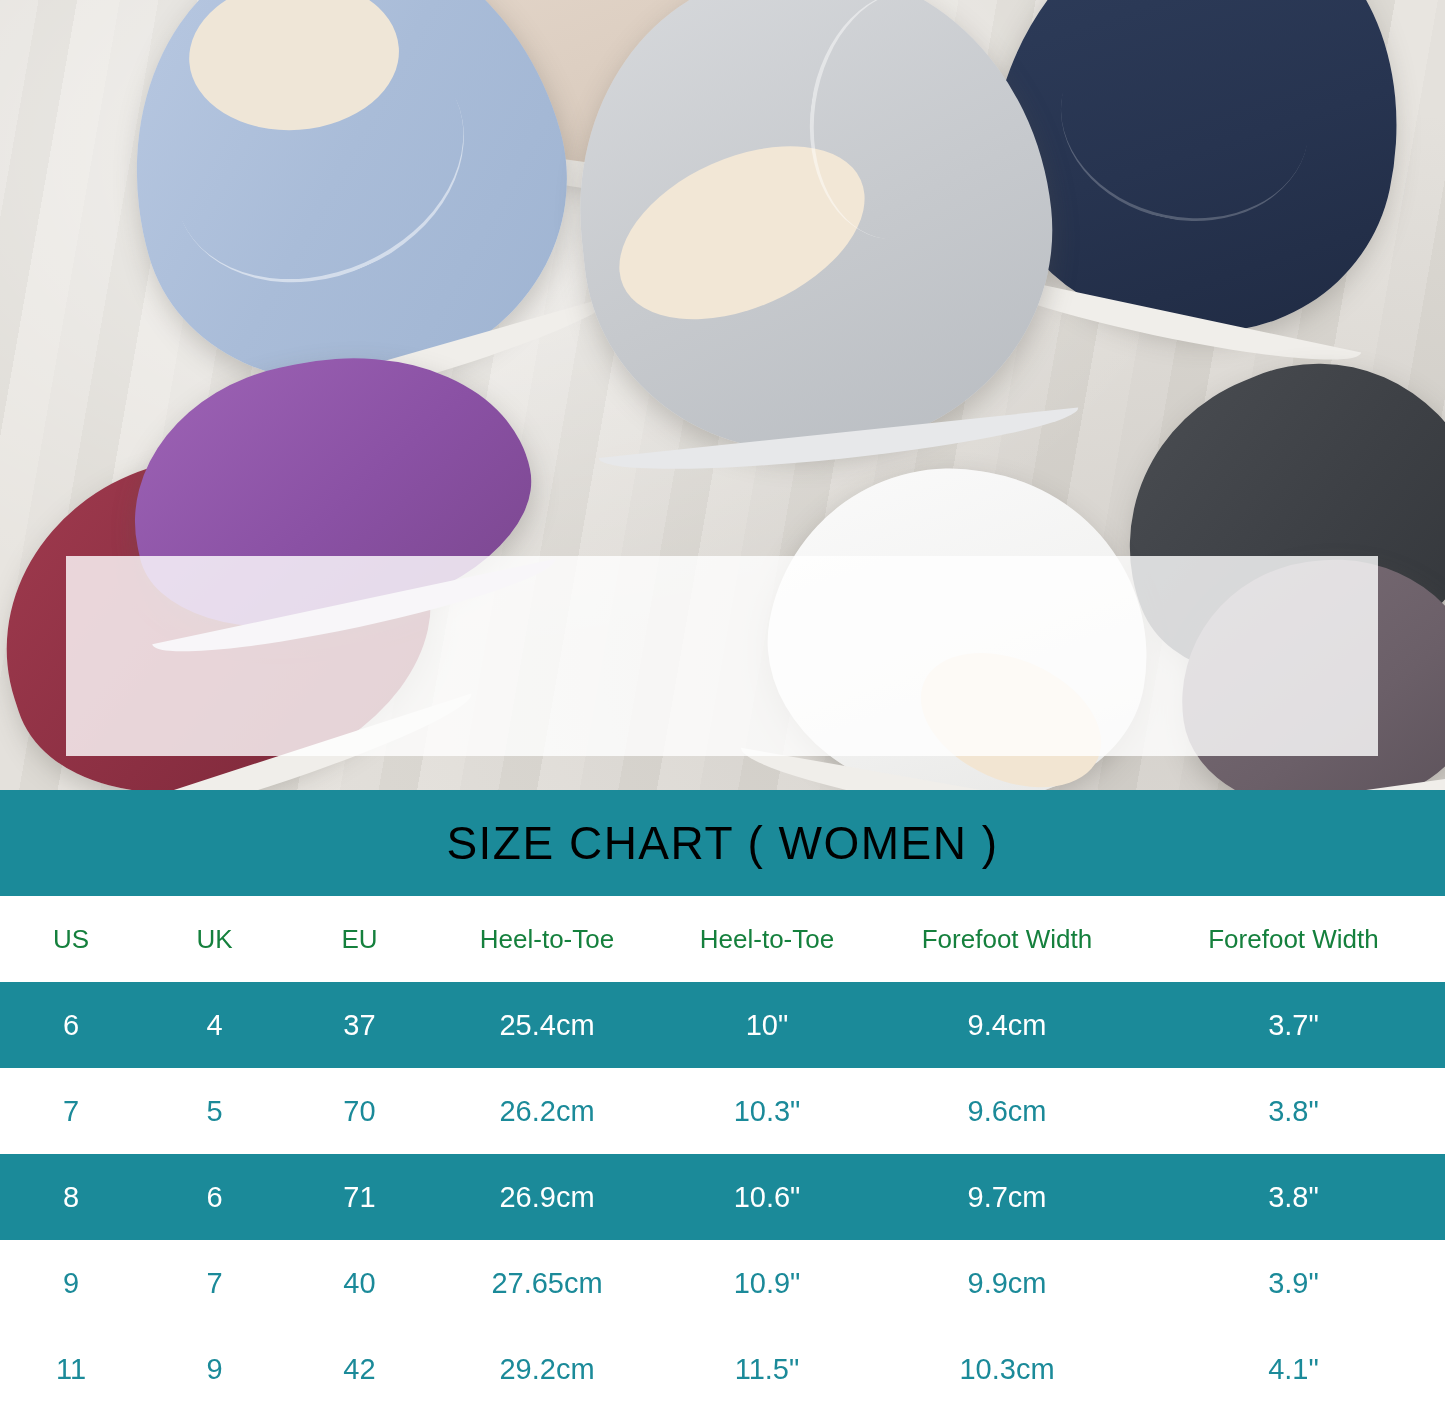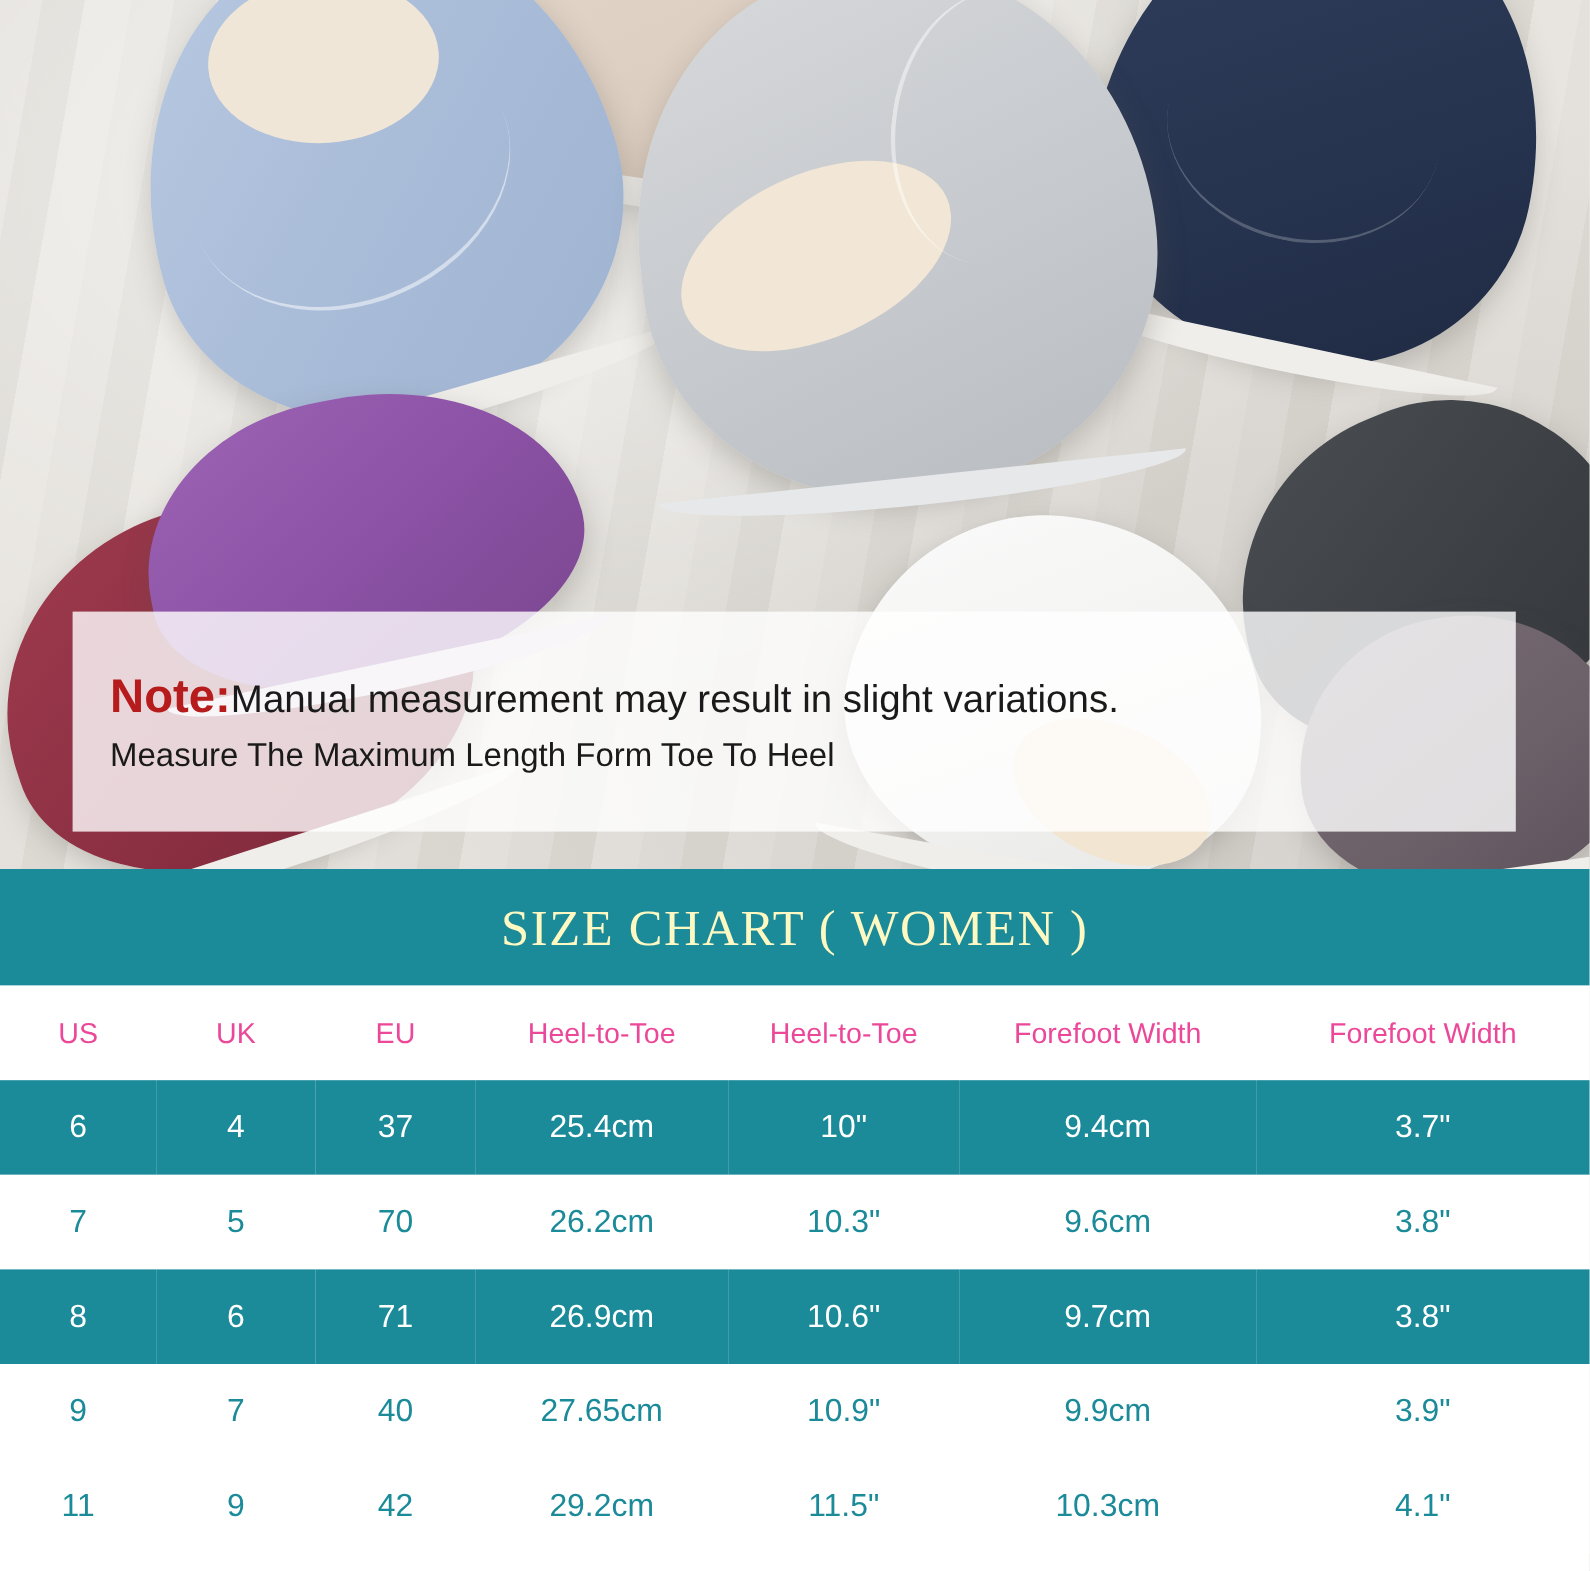--- a/index.html
+++ b/index.html
@@ -206,44 +206,44 @@
     left: 0;
     top: 790px;
     width: 1445px;
     height: 106px;
     background: #1b8a99;
     display: flex;
     align-items: center;
     justify-content: center;
   }
   .chart-title {
-    color: #fef9c3;
+    color: #000000;
     font-size: 46px;
     letter-spacing: 1.5px;
-    font-family: Liberation Serif, serif;
+    font-family: Liberation Sans, sans-serif;
   }
 
   table.size-table {
     position: absolute;
     left: 0;
     top: 896px;
     width: 1445px;
     border-collapse: collapse;
     table-layout: fixed;
   }
   table.size-table th,
   table.size-table td {
     text-align: center;
     font-family: "Liberation Sans", sans-serif;
   }
   table.size-table th {
     height: 84px;
     font-size: 26px;
     font-weight: normal;
-    color: #ec4899;
+    color: #15803d;
     background: #ffffff;
   }
   table.size-table td {
     height: 84px;
     font-size: 29px;
   }
   tr.row-teal td {
     background: #1b8a99;
     color: #ffffff;
   }
@@ -293,26 +293,20 @@
     </div>
   <div class="slipper sl-mauve">
       <div class="sole"></div>
     </div>
   <div class="slipper sl-white">
       <div class="sole"></div>
       <div class="lining"></div>
     </div>
 
   <div class="note-banner">
-    <div class="note-text">
-      <div class="note-line1">
-        <span class="note-strong">Note:</span><span>Manual measurement may result in slight variations.</span>
-      </div>
-      <div class="note-line2">Measure The Maximum Length Form Toe To Heel</div>
-    </div>
   </div>
 </div>
 
 <div class="chart-title-bar">
   <div class="chart-title">SIZE CHART ( WOMEN )</div>
 </div>
 
 <table class="size-table">
   <colgroup>
     <col class="c1">

